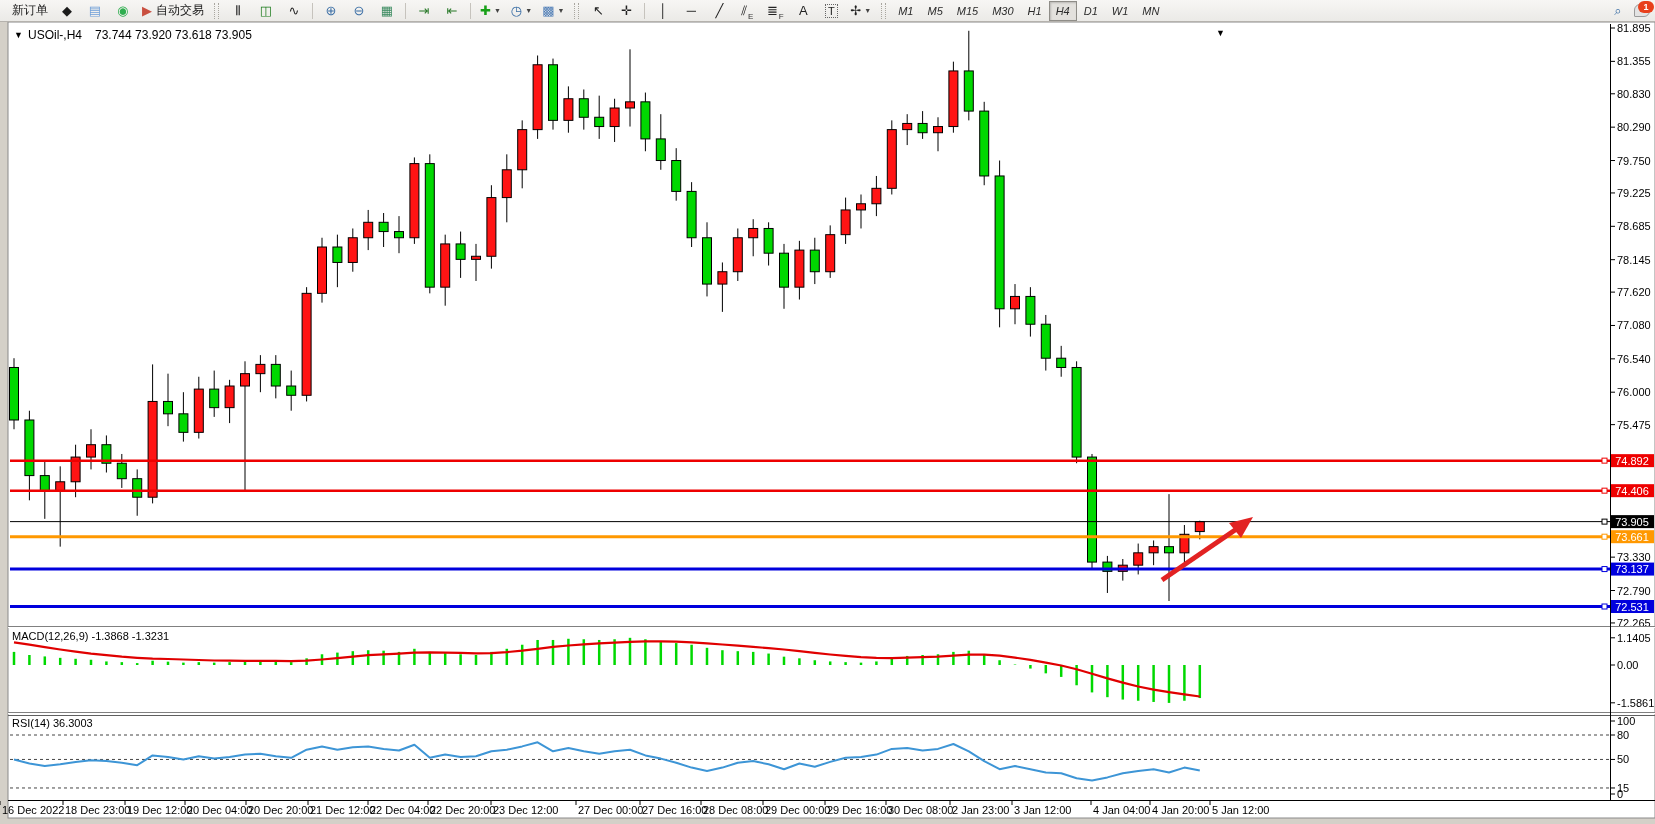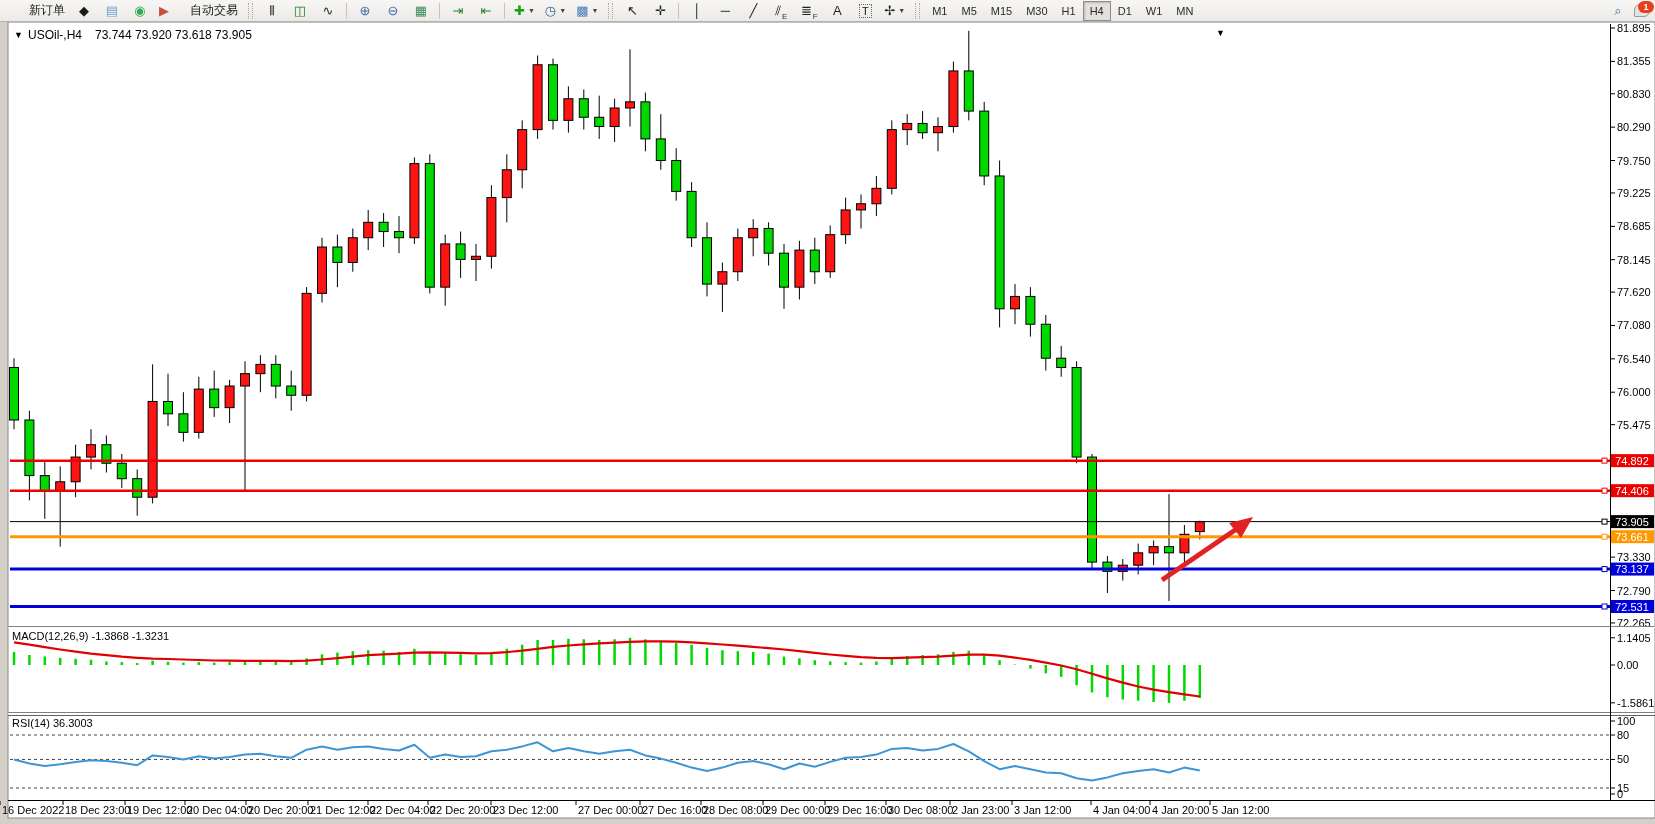--- a/index.html
+++ b/index.html
@@ -4,26 +4,26 @@
 <style>
   html,body{margin:0;padding:0;width:1655px;height:824px;overflow:hidden;background:#d4d0c8;
     font-family:"Liberation Sans",sans-serif;-webkit-font-smoothing:antialiased;}
   #toolbar{position:absolute;top:0;left:0;width:1655px;height:22px;background:linear-gradient(#f7f6f4,#ebeae7);
     border-bottom:1px solid #b5b2ad;display:flex;align-items:center;padding:0 3px;box-sizing:border-box;
     font-size:12px;color:#1a1a1a;z-index:5;}
   .tbtn{height:20px;min-width:18px;display:inline-flex;align-items:center;justify-content:center;
     padding:0 3px;margin:0 1px;border:1px solid transparent;border-radius:2px;cursor:pointer;white-space:nowrap;}
   .ticon{font-size:13px;line-height:1;}
   .tsub{font-size:8px;color:#333;margin-left:1px;align-self:flex-end;}
-  .tlabel{margin-left:21px;font-size:12px;}
+  .tlabel{margin-left:4px;font-size:12px;}
   .dd{font-size:7px;color:#444;margin-left:3px;}
   .sep{width:1px;height:16px;background:#c6c3bd;margin:0 4px;flex:none;}
   .grip{width:3px;height:16px;border-left:1px dotted #a9a69f;border-right:1px dotted #a9a69f;margin:0 5px;flex:none;}
   .tf{height:18px;display:inline-flex;align-items:center;padding:0 6px;font-size:11px;color:#2b2b2b;
-    border:1px solid transparent;cursor:pointer;}
+    border:1px solid transparent;cursor:pointer;font-style:italic;}
   .tf.active{border:1px solid #8f8d88;background:#e3e1dd;box-shadow:inset 1px 1px 2px rgba(0,0,0,.18);}
   .boxedT{border:1px dotted #666;padding:0 2px;font-size:11px;line-height:12px;}
   #rightgrp{margin-left:auto;display:flex;align-items:center;}
   .chatwrap{position:relative;width:20px;height:18px;display:inline-flex;align-items:center;justify-content:center;cursor:pointer;}
   .chatbody{width:14px;height:11px;background:#e3e3e3;border:1px solid #9a9a9a;border-radius:6px 6px 6px 1px;}
   .chatbadge{position:absolute;top:-1px;right:-2px;min-width:12px;height:12px;border-radius:7px;background:#e8401c;
     color:#fff;font-size:9px;font-weight:bold;display:flex;align-items:center;justify-content:center;padding:0 2px;}
   #chartwin{position:absolute;top:22px;left:0;width:1655px;height:802px;}
   svg text{font-family:"Liberation Sans",sans-serif;}
 </style>

